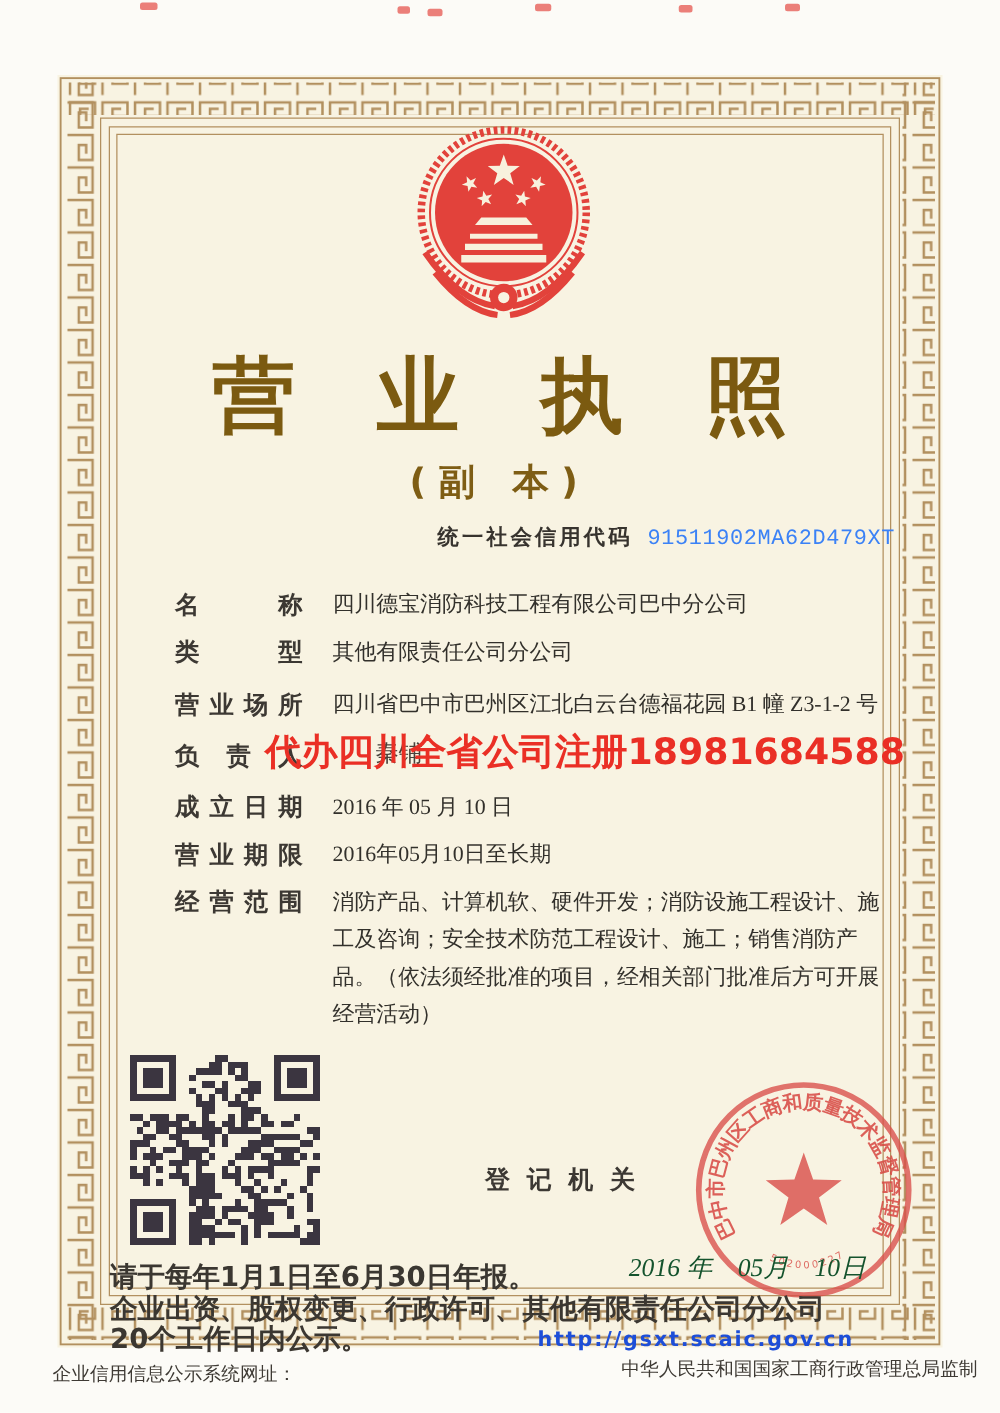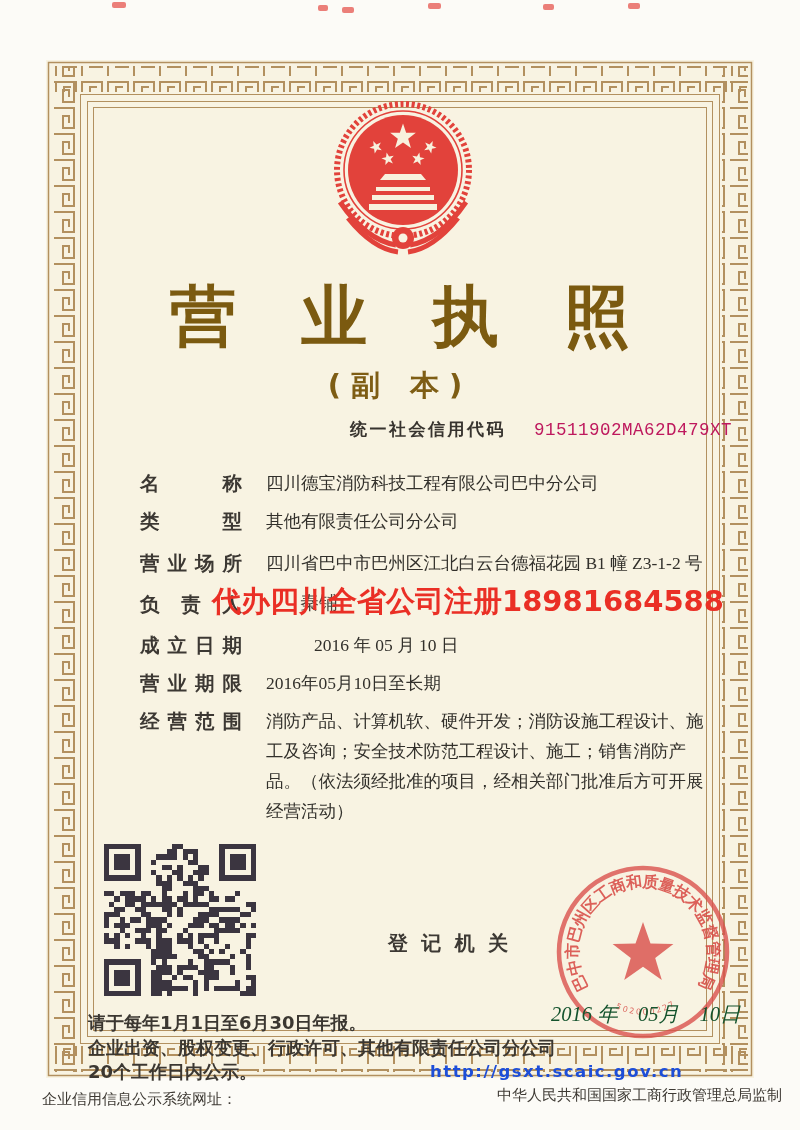--- a/index.html
+++ b/index.html
@@ -8,35 +8,35 @@
   .abs{position:absolute;}
   .paper{left:46px;top:60px;width:708px;height:1018px;background:#f8f3e2;}
   .borders{left:0;top:0;width:800px;height:1130px;pointer-events:none;z-index:2;}
   .content{z-index:3;}
   .doc-title{left:170px;top:272px;width:460px;text-align:justify;text-align-last:justify;
              font-family:"DejaVu Sans",sans-serif;font-weight:bold;font-size:66px;color:#7b5a10;}
   .doc-subtitle{left:0;top:366px;width:800px;text-align:center;font-family:"DejaVu Sans",sans-serif;
              font-weight:bold;font-size:29px;color:#7e5d14;letter-spacing:10px;}
   .credit-line{left:334px;top:418px;white-space:nowrap;z-index:3;}
   .credit-label{font-family:"DejaVu Sans",sans-serif;font-weight:bold;font-size:17px;color:#37332e;letter-spacing:2.5px;margin-left:16px;}
-  .credit-code{font-family:"Liberation Mono",monospace;font-size:17.5px;color:#be185d;letter-spacing:.5px;margin-left:24px;}
+  .credit-code{font-family:"Liberation Mono",monospace;font-size:17.5px;color:#3b82f6;letter-spacing:.5px;margin-left:8px;}
   .frow-label{left:140px;width:102px;text-align:justify;text-align-last:justify;
              font-family:"DejaVu Sans",sans-serif;font-weight:bold;font-size:19.5px;color:#3c3833;}
   .frow-value{left:266px;width:452px;font-size:17.5px;color:#32302b;line-height:30px;}
-  .pre{white-space:pre;margin-left:48px;}
+  .pre{white-space:pre;}
   .wm{left:212px;top:582px;font-family:"DejaVu Sans",sans-serif;font-weight:bold;font-size:29px;
       color:#ea2f25;white-space:nowrap;z-index:7;}
   .covered-name{left:300px;top:590px;font-size:19px;color:rgba(62,56,50,.95);z-index:6;}
   .reg-label{left:388px;top:930px;width:120px;text-align:justify;text-align-last:justify;
       font-family:"DejaVu Sans",sans-serif;font-weight:bold;font-size:20px;color:#3c3833;z-index:4;}
   .reg-date{left:503px;top:1000px;font-size:20.5px;color:#14532d;z-index:6;font-style:italic;}
   .qr{left:104px;top:844px;width:152px;height:152px;z-index:4;}
   .stamp{left:552px;top:860px;width:182px;height:182px;z-index:5;opacity:.92;}
   .notices{left:88px;top:1011px;z-index:6;font-family:"DejaVu Sans",sans-serif;font-weight:bold;
-      font-size:18px;color:#3b3731;line-height:24.5px;}
+      font-size:22px;color:#3b3731;line-height:24.5px;}
   .url{left:430px;top:1062px;z-index:6;font-family:"DejaVu Sans",sans-serif;font-weight:bold;
       font-size:16.5px;color:#1d4ed8;letter-spacing:1.5px;}
   .footer-left{left:42px;top:1090px;font-size:15px;color:#3e3a34;font-family:"DejaVu Sans",sans-serif;}
   .footer-right{left:497px;top:1086px;font-size:15px;color:#3e3a34;font-family:"DejaVu Sans",sans-serif;}
   .artifact{height:6px;background:#e5554f;opacity:.75;border-radius:2px;z-index:8;}
 </style>
 </head>
 <body>
 
 <div class="canvas">

